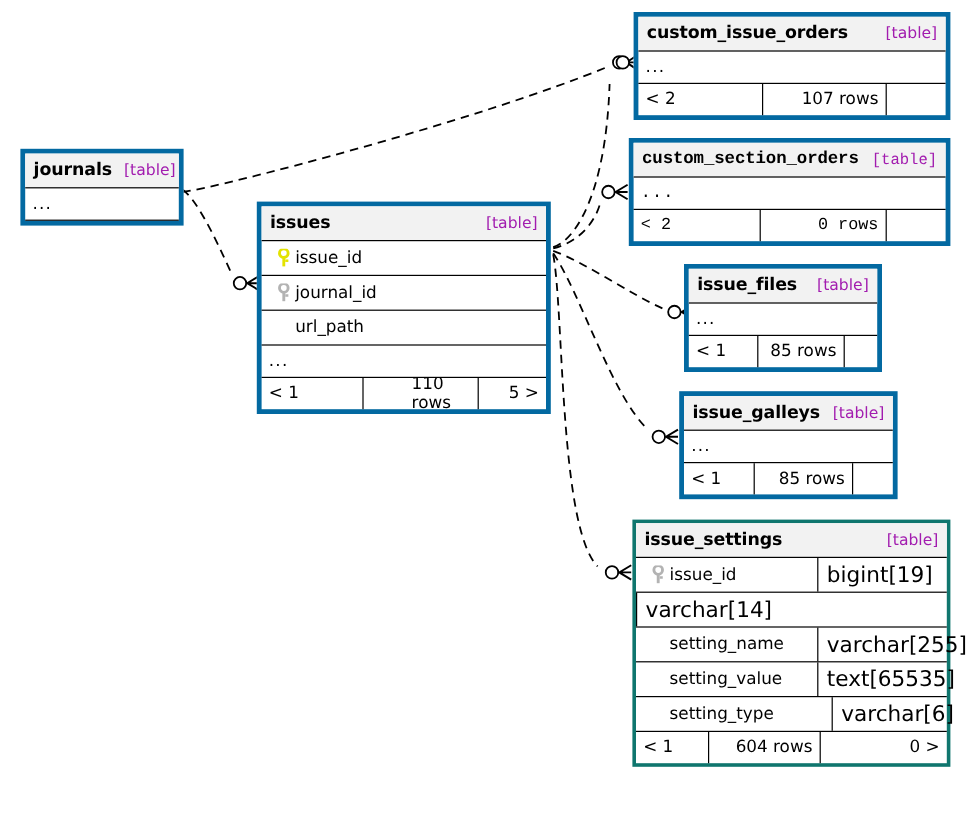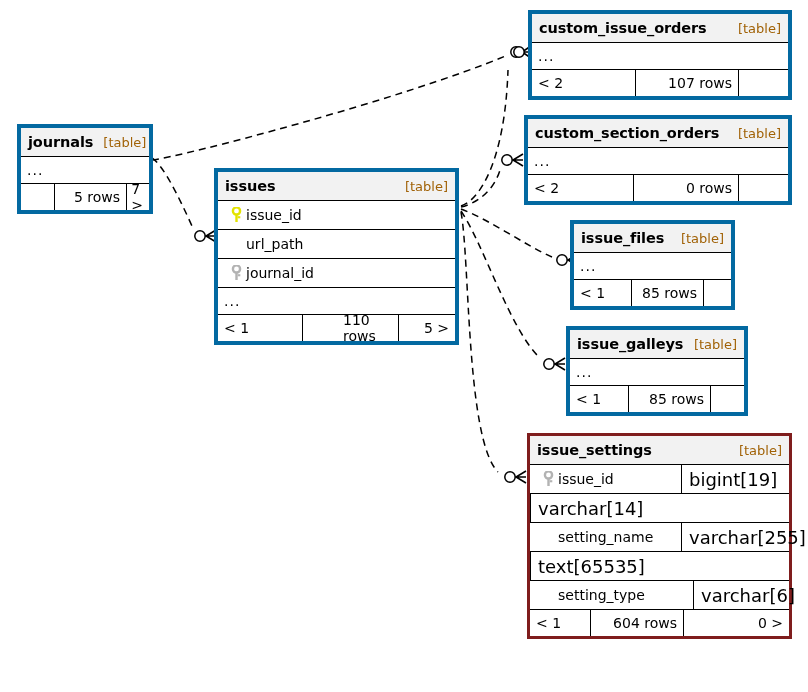--- a/index.html
+++ b/index.html
@@ -29,41 +29,41 @@
     pointer-events: none;
   }
   .tbl {
     position: absolute;
     background: #ffffff;
     border: 4px solid #0369a1;
     box-sizing: border-box;
     border-collapse: collapse;
   }
   .tbl.focus {
-    border: 3px solid #7f1d1d;
+    border: 3px solid #0f766e;
   }
   .thead {
     background: #f2f2f2;
     border-bottom: 1px solid #000000;
     display: flex;
     align-items: center;
     justify-content: space-between;
     padding: 0 7px;
     box-sizing: border-box;
     height: 29px;
     white-space: nowrap;
   }
   .tname {
     font-weight: bold;
     font-size: 14.5px;
     letter-spacing: -0.1px;
   }
   .ttag {
     font-size: 13px;
-    color: #a16207;
+    color: #a21caf;
     padding-left: 10px;
   }
   .row {
     display: flex;
     align-items: center;
     height: 29px;
     box-sizing: border-box;
     border-bottom: 1px solid #000000;
     font-size: 14px;
     white-space: nowrap;
@@ -185,25 +185,20 @@
   </svg>
 
   <div class="tbl" id="t-journals" style="left:17px; top:124px; width:136px;">
     <div class="thead">
       <span class="tname">journals</span>
       <span class="ttag">[table]</span>
     </div>
     <div class="ellipsis-row">
       <span>...</span>
     </div>
-    <div class="foot">
-      <div class="fc left" style="width:33px;"></div>
-      <div class="fc right" style="width:72px;">5 rows</div>
-      <div class="fc right" style="flex:1;">7 &gt;</div>
-    </div>
   </div>
 
   <div class="tbl" id="t-issues" style="left:214px; top:168px; width:245px;">
     <div class="thead">
       <span class="tname">issues</span>
       <span class="ttag">[table]</span>
     </div>
 
     <div class="row">
       <span class="colname">
@@ -213,38 +208,38 @@
             <rect x="4.3" y="6.5" width="2.4" height="8.5" fill="#e3e300"></rect>
             <rect x="6.7" y="9.2" width="2.6" height="2.1" fill="#e3e300"></rect>
           </svg>
         </span>
         <span>issue_id</span>
       </span>
     </div>
 
     <div class="row">
       <span class="colname">
-        <span class="keyslot"></span>
-        <span>url_path</span>
-      </span>
-    </div>
-
-    <div class="row">
-      <span class="colname">
         <span class="keyslot">
           <svg width="11" height="16" viewBox="0 0 11 16" xmlns="http://www.w3.org/2000/svg">
             <circle cx="5.5" cy="4" r="3.6" fill="none" stroke="#b3b3b3" stroke-width="2.4"></circle>
             <rect x="4.3" y="6.5" width="2.4" height="8.5" fill="#b3b3b3"></rect>
             <rect x="6.7" y="9.2" width="2.6" height="2.1" fill="#b3b3b3"></rect>
           </svg>
         </span>
         <span>journal_id</span>
       </span>
     </div>
 
+    <div class="row">
+      <span class="colname">
+        <span class="keyslot"></span>
+        <span>url_path</span>
+      </span>
+    </div>
+
     <div class="ellipsis-row">
       <span>...</span>
     </div>
 
     <div class="foot">
       <div class="fc left" style="width:84px;">&lt; 1</div>
       <div class="fc right" style="width:96px;padding-left:40px;">110 rows</div>
       <div class="fc right" style="flex:1;">5 &gt;</div>
     </div>
   </div>
@@ -257,21 +252,21 @@
     <div class="ellipsis-row">
       <span>...</span>
     </div>
     <div class="foot">
       <div class="fc left" style="width:103px;">&lt; 2</div>
       <div class="fc right" style="width:103px;">107 rows</div>
       <div class="fc right" style="flex:1;"></div>
     </div>
   </div>
 
-  <div class="tbl" id="t-cso" style="left:524px; top:115px; width:268px;">
+  <div class="tbl" id="t-cso" style="left:524px; top:115px; width:268px;font-family:Liberation Mono, monospace;">
     <div class="thead">
       <span class="tname">custom_section_orders</span>
       <span class="ttag">[table]</span>
     </div>
     <div class="ellipsis-row">
       <span>...</span>
     </div>
     <div class="foot">
       <div class="fc left" style="width:105px;">&lt; 2</div>
       <div class="fc right" style="width:105px;padding-left:30px;">0 rows</div>
@@ -335,20 +330,24 @@
 
     <div class="row">
       <span class="colname">
         <span class="keyslot"></span>
         <span>setting_name</span>
       </span>
       <span class="coltype" style="width:108px;">varchar[255]</span>
     </div>
 
     <div class="row">
+      <span class="colname">
+        <span class="keyslot"></span>
+        <span>setting_value</span>
+      </span>
       <span class="coltype" style="width:108px;">text[65535]</span>
     </div>
 
     <div class="row">
       <span class="colname">
         <span class="keyslot"></span>
         <span>setting_type</span>
       </span>
       <span class="coltype" style="width:96px;">varchar[6]</span>
     </div>

